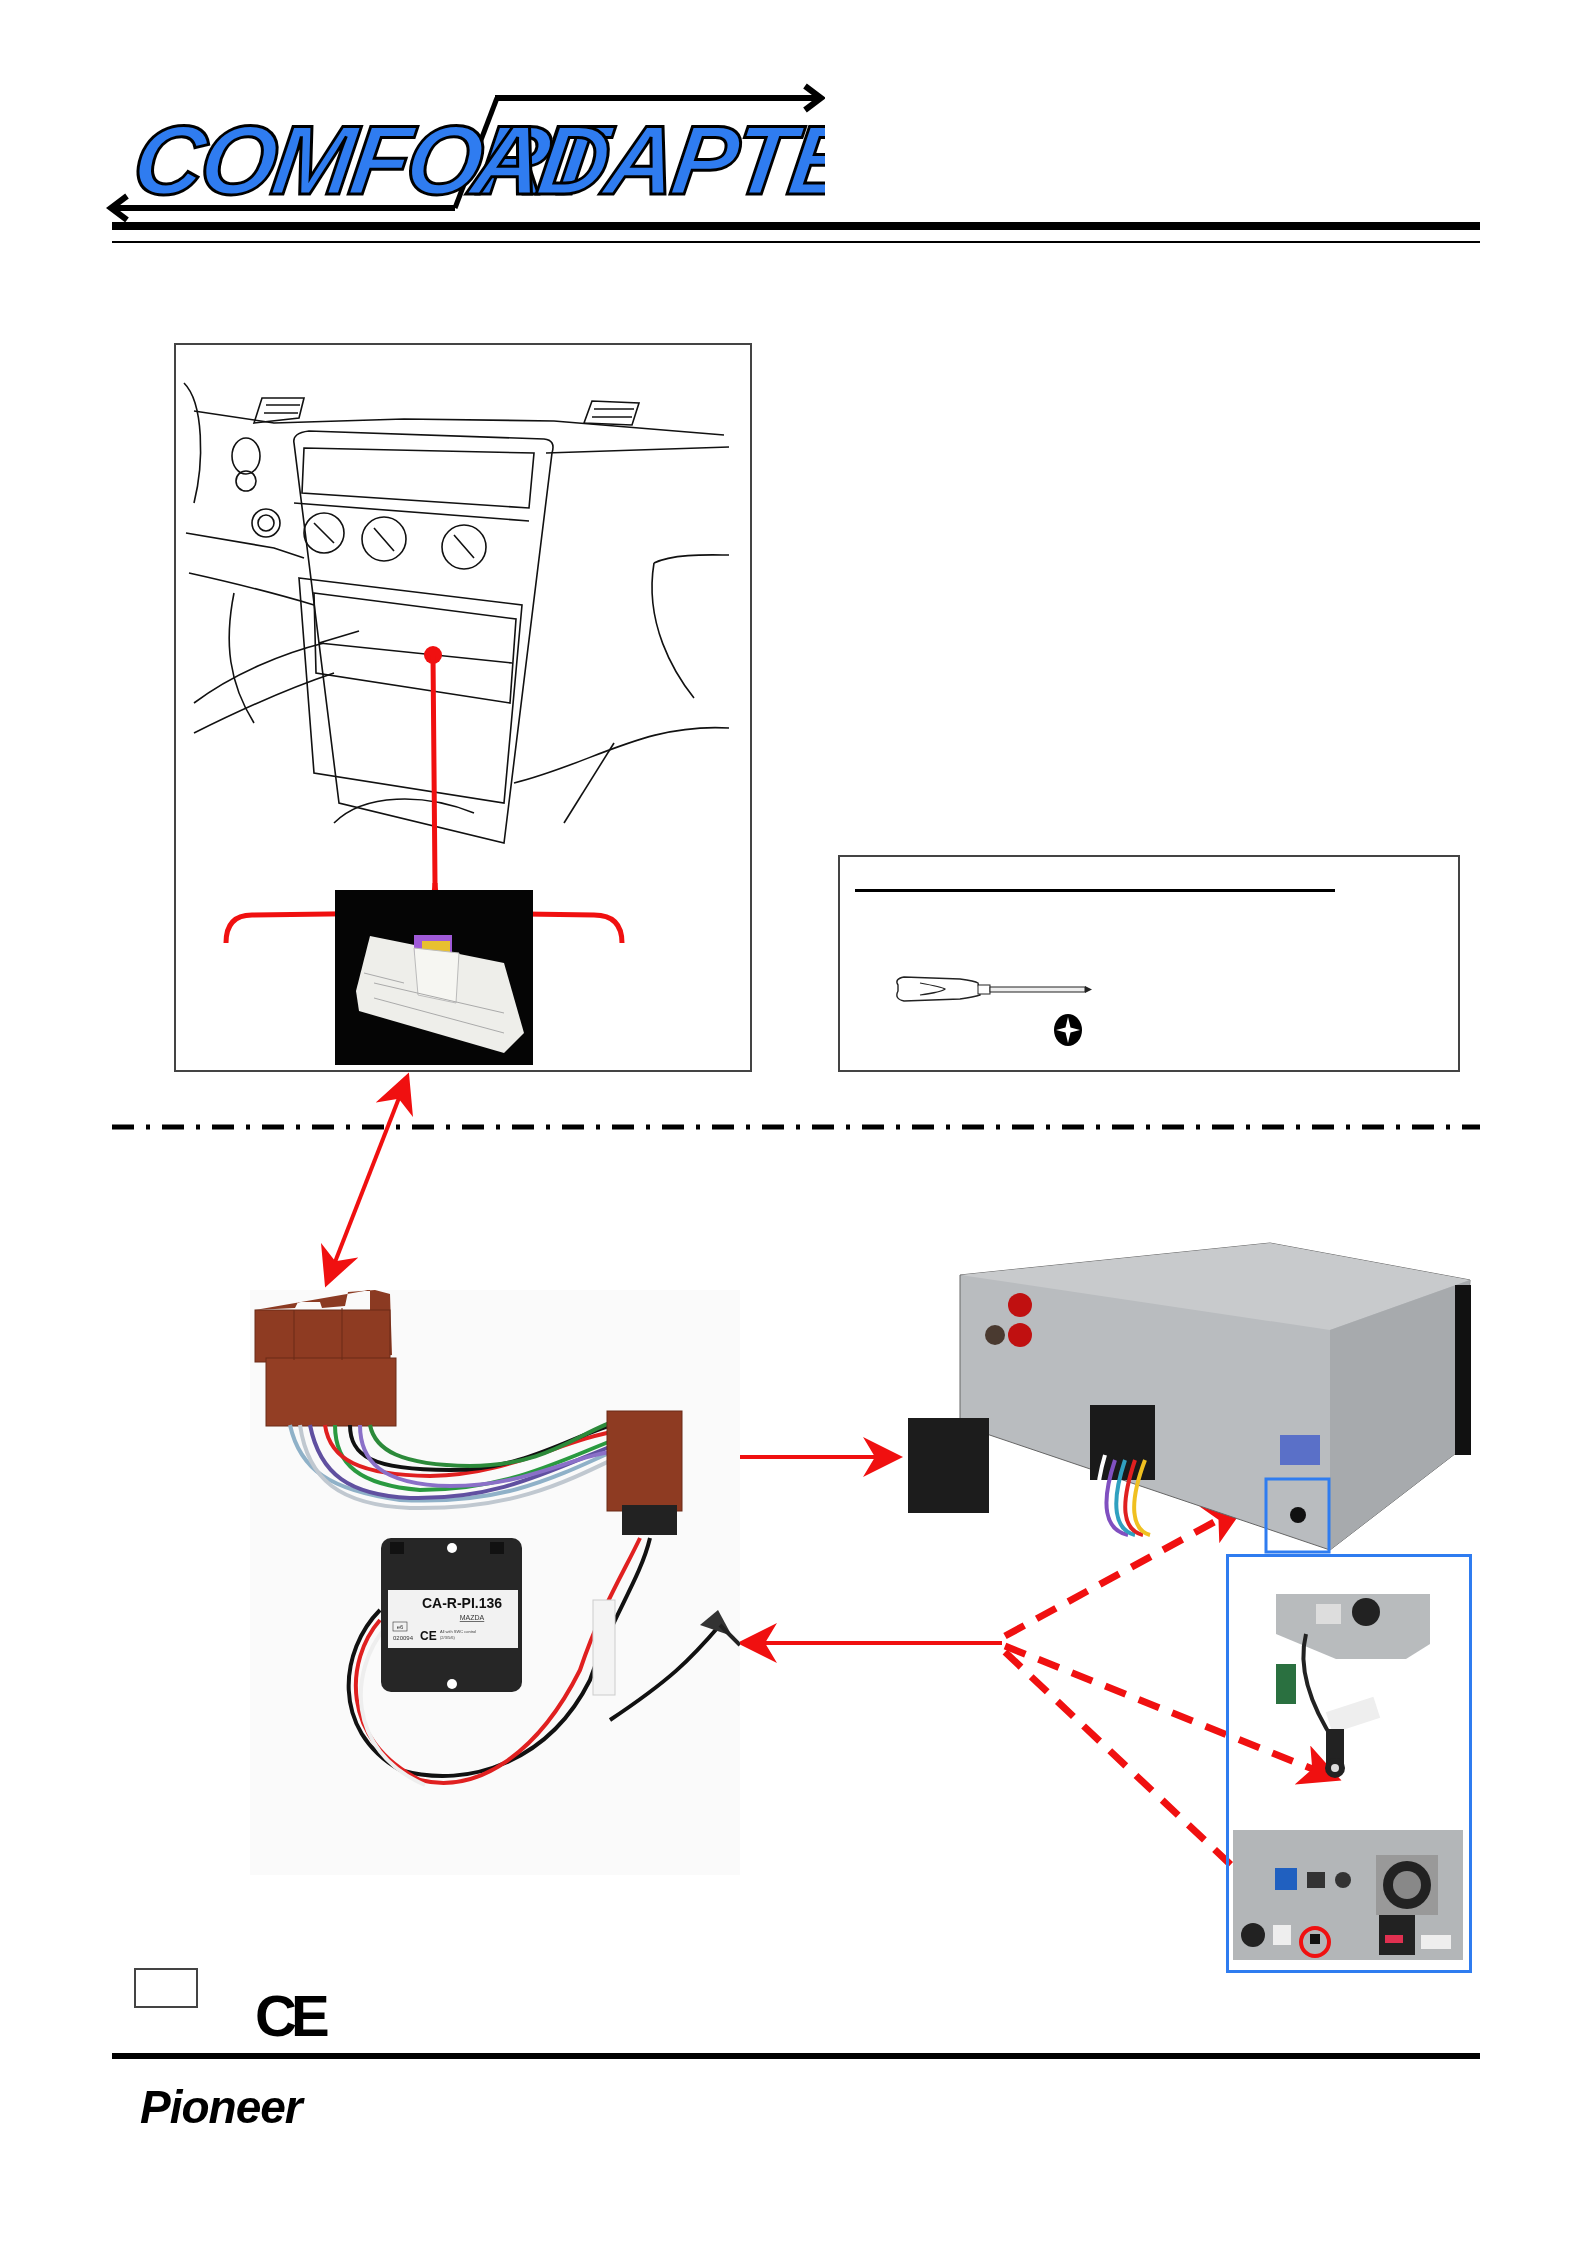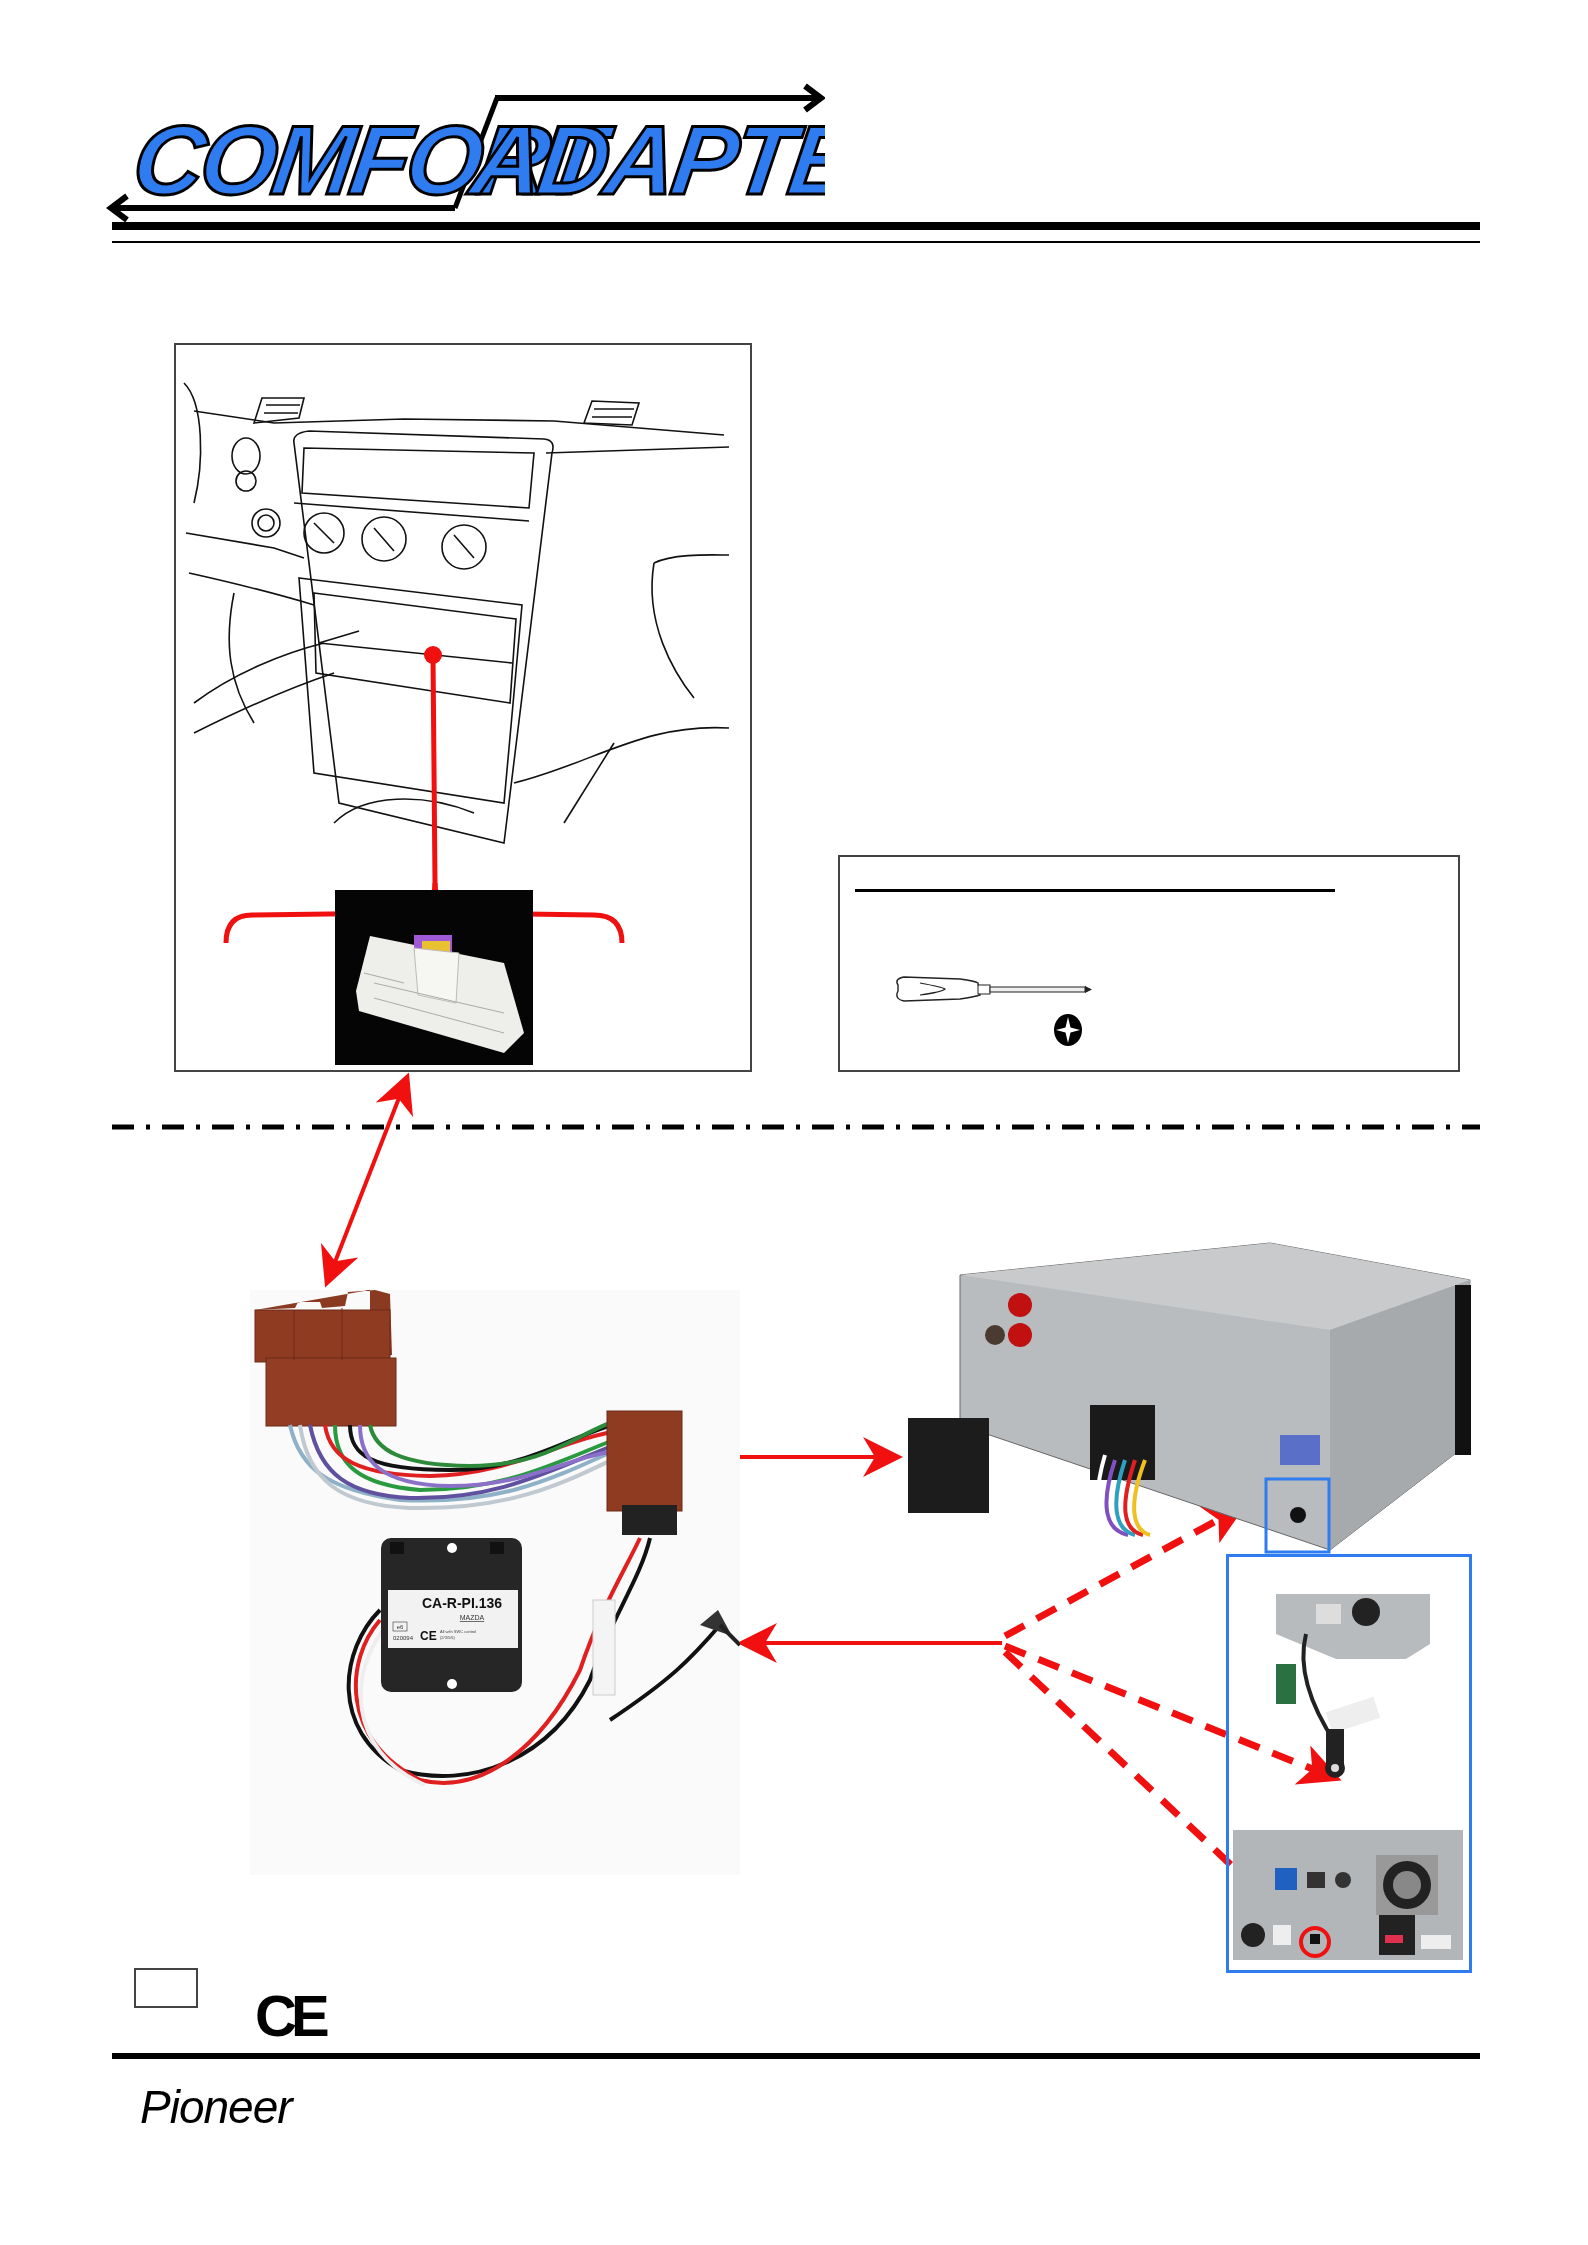--- a/index.html
+++ b/index.html
@@ -10,21 +10,21 @@
   .rule-thick{left:112px;width:1368px;height:8px;background:#000;}
   .rule-thin{left:112px;width:1368px;height:2px;background:#000;}
   .box{border:2px solid #444;background:#fff;box-sizing:border-box;}
   #box-dash{left:174px;top:343px;width:578px;height:729px;}
   #box-tools{left:838px;top:855px;width:622px;height:217px;}
   #tools-line{left:855px;top:889px;width:480px;height:3px;background:#000;}
   #dashed-divider{left:112px;top:1124px;width:1368px;height:6px;}
   #blue-panel{left:1226px;top:1554px;width:246px;height:419px;border:3px solid #2f7cf0;box-sizing:border-box;}
   #small-box{left:134px;top:1968px;width:64px;height:40px;border:2px solid #444;box-sizing:border-box;}
   #ce-mark{left:255px;top:1982px;font-size:58px;font-weight:bold;letter-spacing:-6px;color:#000;}
-  #pioneer{left:140px;top:2080px;font-size:46px;font-weight:normal;font-style:italic;letter-spacing:-1px;color:#000;}
+  #pioneer{left:140px;top:2080px;font-size:46px;font-weight:bold;font-style:italic;letter-spacing:-1px;color:#000;}
   .overlay{left:0;top:0;width:1588px;height:2245px;pointer-events:none;}
   .module-label{font-family:"Liberation Sans",sans-serif;}
 </style>
 </head>
 <body>
 
 <svg id="logo" class="abs" viewBox="0 0 720 150">
   <polyline points="390,26 712,26" stroke="#000" stroke-width="6" fill="none"></polyline>
   <polyline points="700,14 716,26 700,38" stroke="#000" stroke-width="6" fill="none"></polyline>
   <line x1="392" y1="26" x2="350" y2="136" stroke="#000" stroke-width="5"></line>

